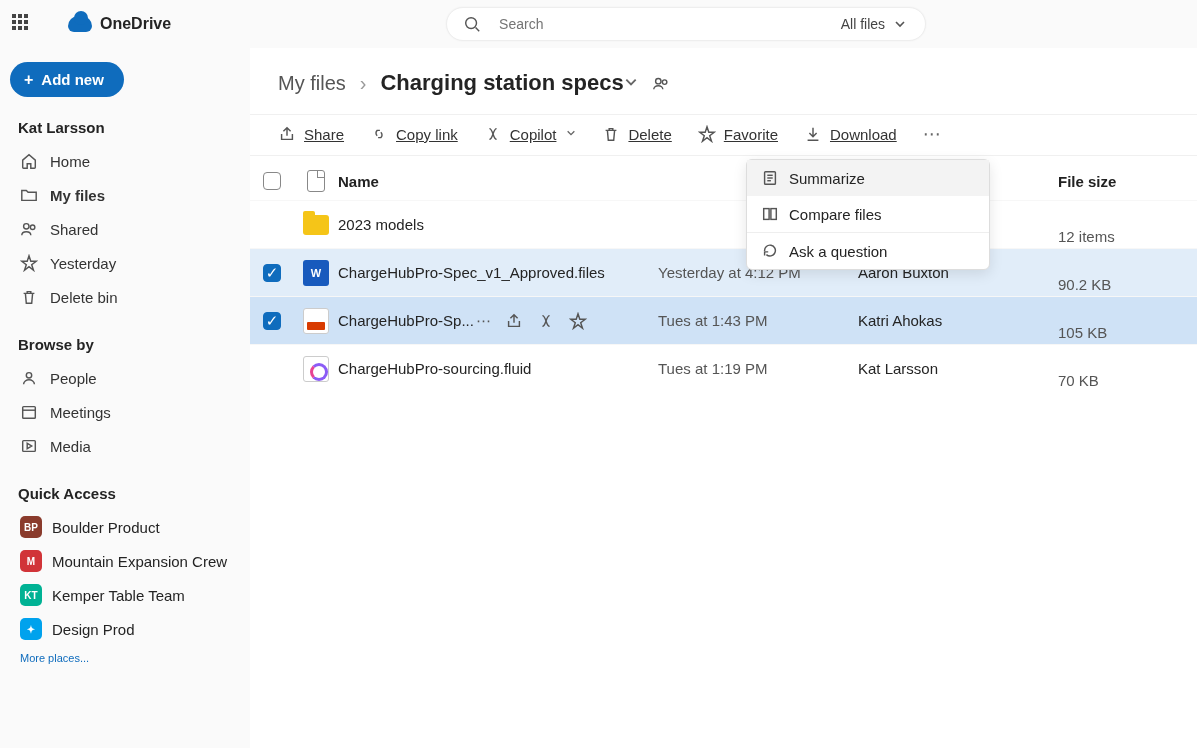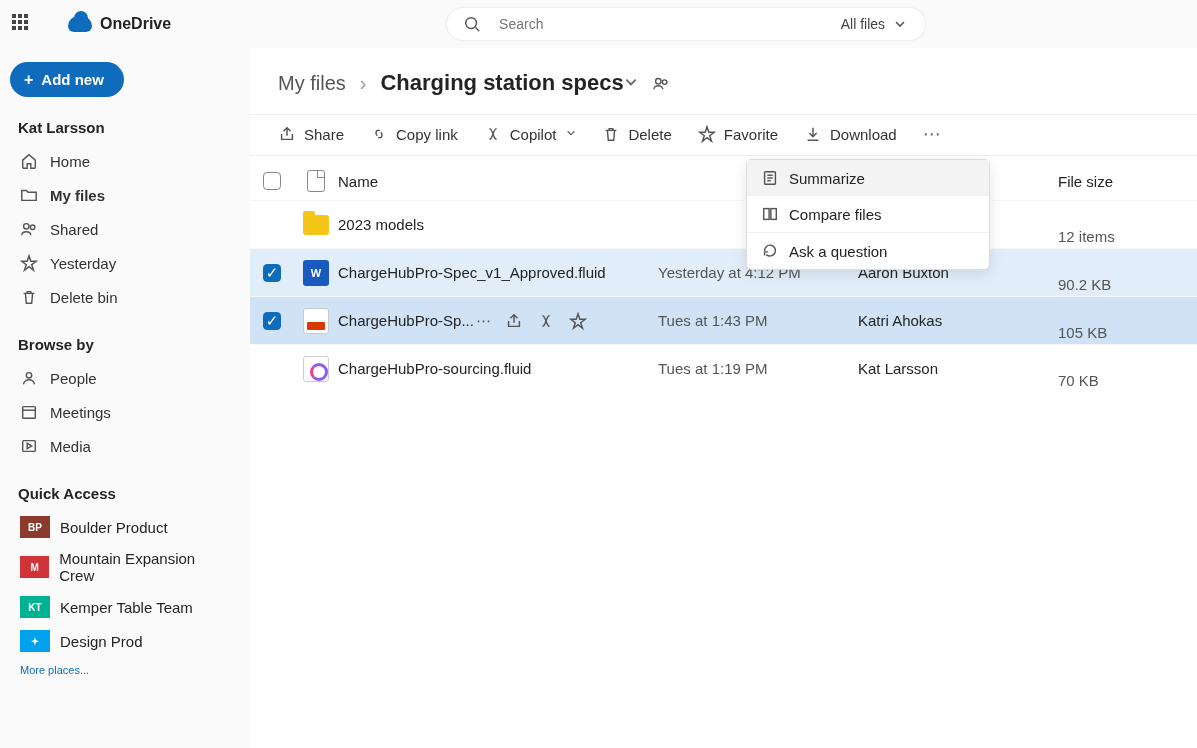--- a/index.html
+++ b/index.html
@@ -119,21 +119,21 @@
   .section-head {
     margin: 22px 8px 8px 8px;
     font-weight: 600;
     font-size: 15px;
   }
   .qa-item {
     display: flex; align-items: center; gap: 10px;
     padding: 6px 10px; cursor: pointer; font-size: 15px;
   }
   .qa-badge {
-    width: 30px; height: 22px; border-radius: 0;
+    width: 22px; height: 22px; border-radius: 5px;
     display:flex; align-items:center; justify-content:center;
     font-size: 10px; font-weight: 700; color: #fff;
   }
   .more-link { color: #0f6cbd; font-size: 11px; padding: 6px 10px; cursor:pointer; }
 
   
   .content { flex:1; background:#fff; padding: 12px 0 0 0; }
   .breadcrumb {
     display:flex; align-items:center; gap:14px;
     padding: 10px 28px 18px 28px;
@@ -148,21 +148,21 @@
   .toolbar {
     display:flex; align-items:center; gap: 26px;
     padding: 8px 28px 10px 28px;
     border-top: 1px solid #f0f0f0;
     border-bottom: 1px solid #f0f0f0;
     position: relative;
   }
   .tb-btn {
     display:flex; align-items:center; gap:8px;
     font-size: 15px; color:#333; cursor:pointer;
-    background:none; border:none;
+    background:none; border:none;text-decoration:underline;
   }
   .tb-chevron { font-size: 11px; color:#666; margin-left:2px;}
   .tb-more { font-size: 18px; color:#666; cursor:pointer;}
 
   .copilot-dropdown {
     position:absolute;
     top: 44px;
     left: 496px;
     width: 244px;
     background:#fff;
@@ -180,21 +180,21 @@
   .dd-item.highlight { background: #f3f3f3; }
   .dd-sep { height:1px; background:#eee; }
 
   
   .file-table { display:flex; flex-direction:column; padding: 6px 0;}
   .table-head {
     display:grid;
     grid-template-columns: 44px 44px 320px 200px 200px 120px;
     align-items:center;
     padding: 8px 0;
-    font-weight:400;
+    font-weight:700;
     font-size: 15px;
     color:#222;
   }
   .table-row {
     display:grid;
     grid-template-columns: 44px 44px 320px 200px 200px 120px;
     align-items:center;
     min-height: 48px;
     font-size: 15px;
     border-top: 1px solid #f7f7f7;
@@ -513,21 +513,21 @@
       </div>
 
       <div class="table-row selected">
         <div class="cbox-wrap">
             <div class="cbox checked">✓</div>
           </div>
         <div class="cbox-wrap">
             <div class="file-icon fi-word">W</div>
           </div>
         <div class="name-cell">
-            <span>ChargeHubPro-Spec_v1_Approved.fluid</span>
+            <span>ChargeHubPro-Spec_v1_Approved.files</span>
           </div>
         <div class="cell-mod">Yesterday at 4:12 PM</div>
         <div>Aaron Buxton</div>
         <div class="cell-size">90.2 KB</div>
       </div>
 
       <div class="table-row selected highlight">
         <div class="cbox-wrap">
             <div class="cbox checked">✓</div>
           </div>

